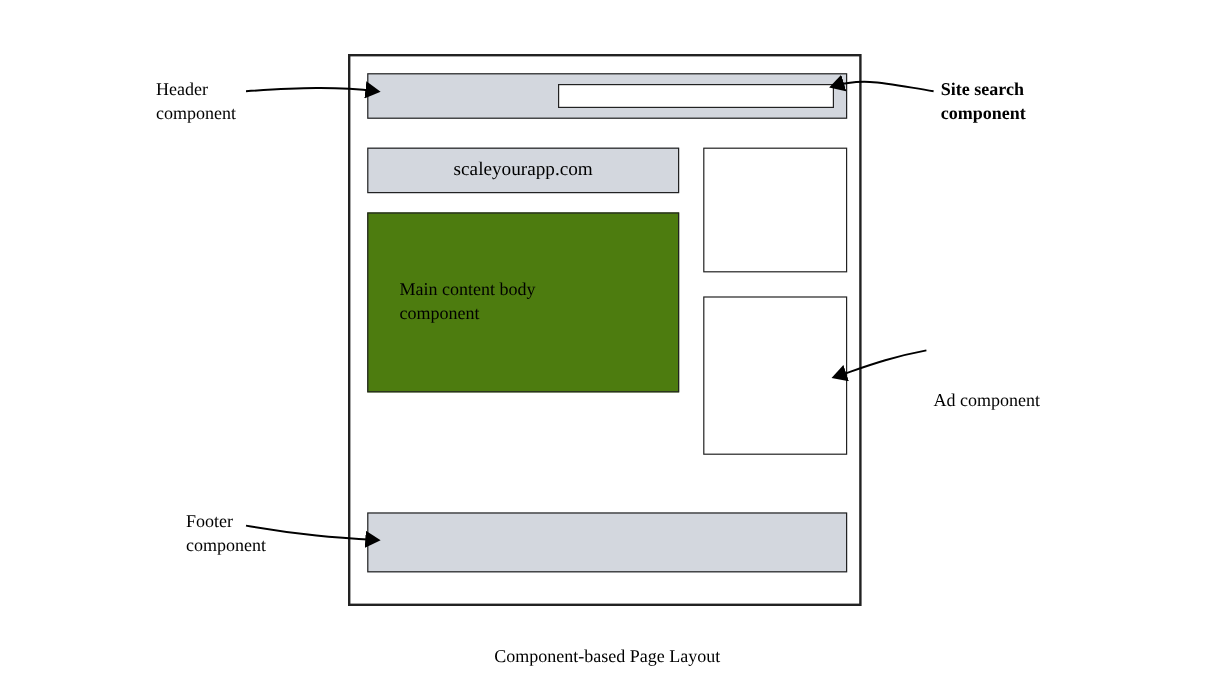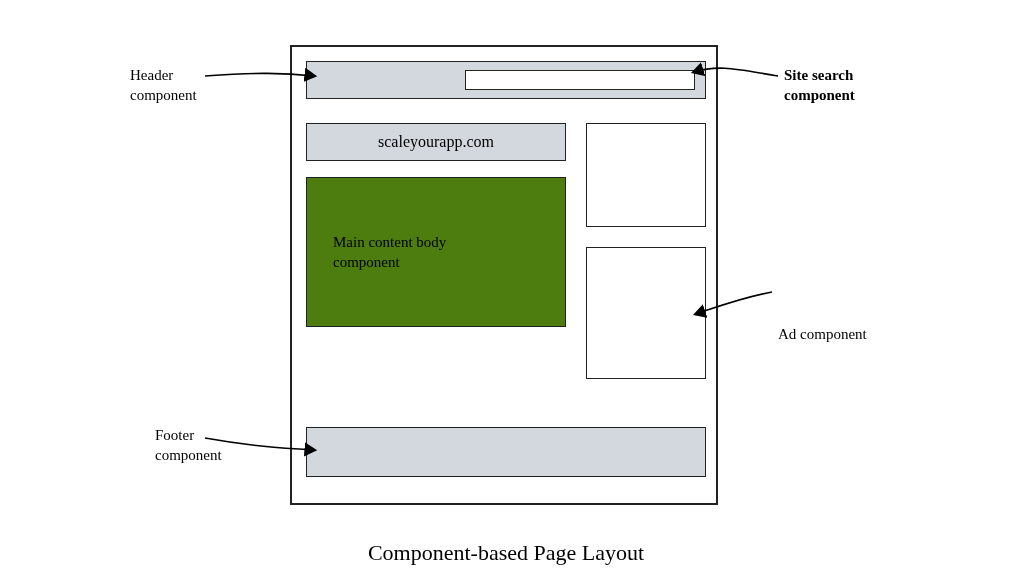--- a/index.html
+++ b/index.html
@@ -103,21 +103,21 @@
     .ann-header { left: 130px; top: 65px; }
     .ann-search { left: 784px; top: 65px; font-weight: bold; }
     .ann-ad { left: 778px; top: 280px; margin-top: 44px; }
     .ann-footer { left: 155px; top: 425px; }
     .caption {
       position: absolute;
       left: 0;
       right: 12px;
       top: 540px;
       text-align: center;
-      font-size: 22px;
+      font-size: 15px;
     }
     svg.arrows {
       position: absolute;
       left: 0; top: 0;
       width: 1024px;
       height: 582px;
       pointer-events: none;
     }
   </style>
 </head>

